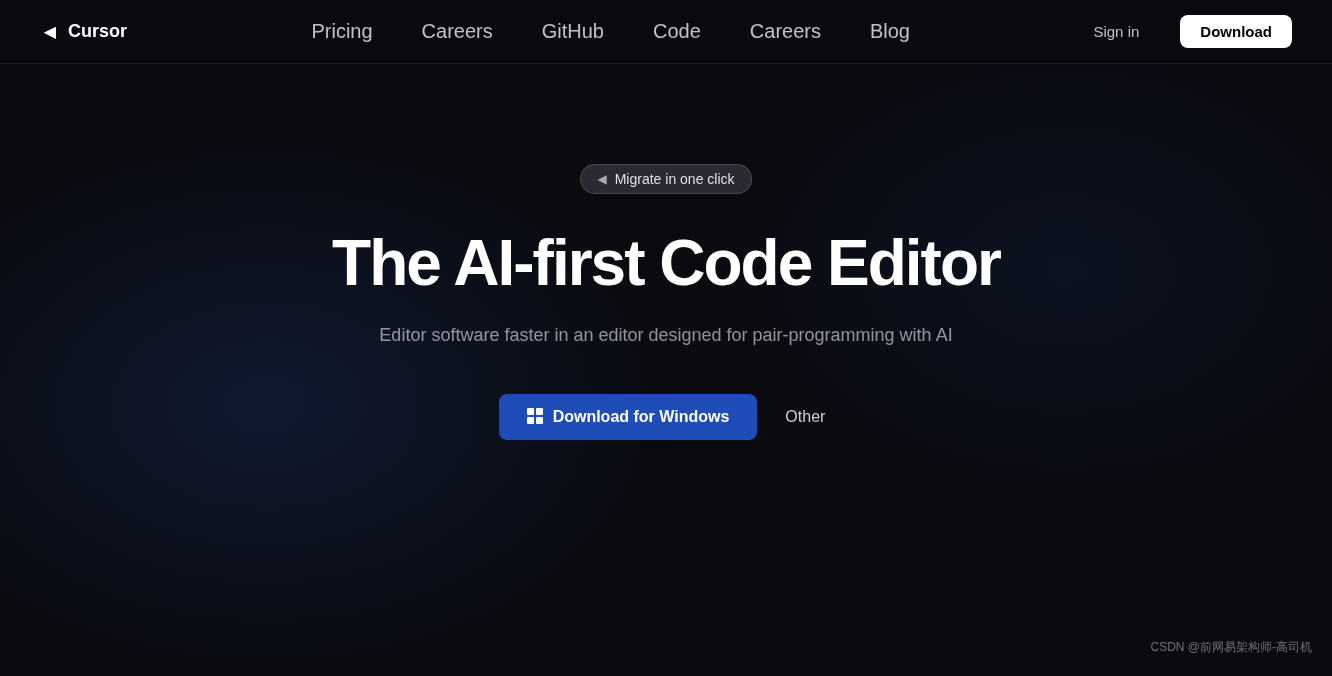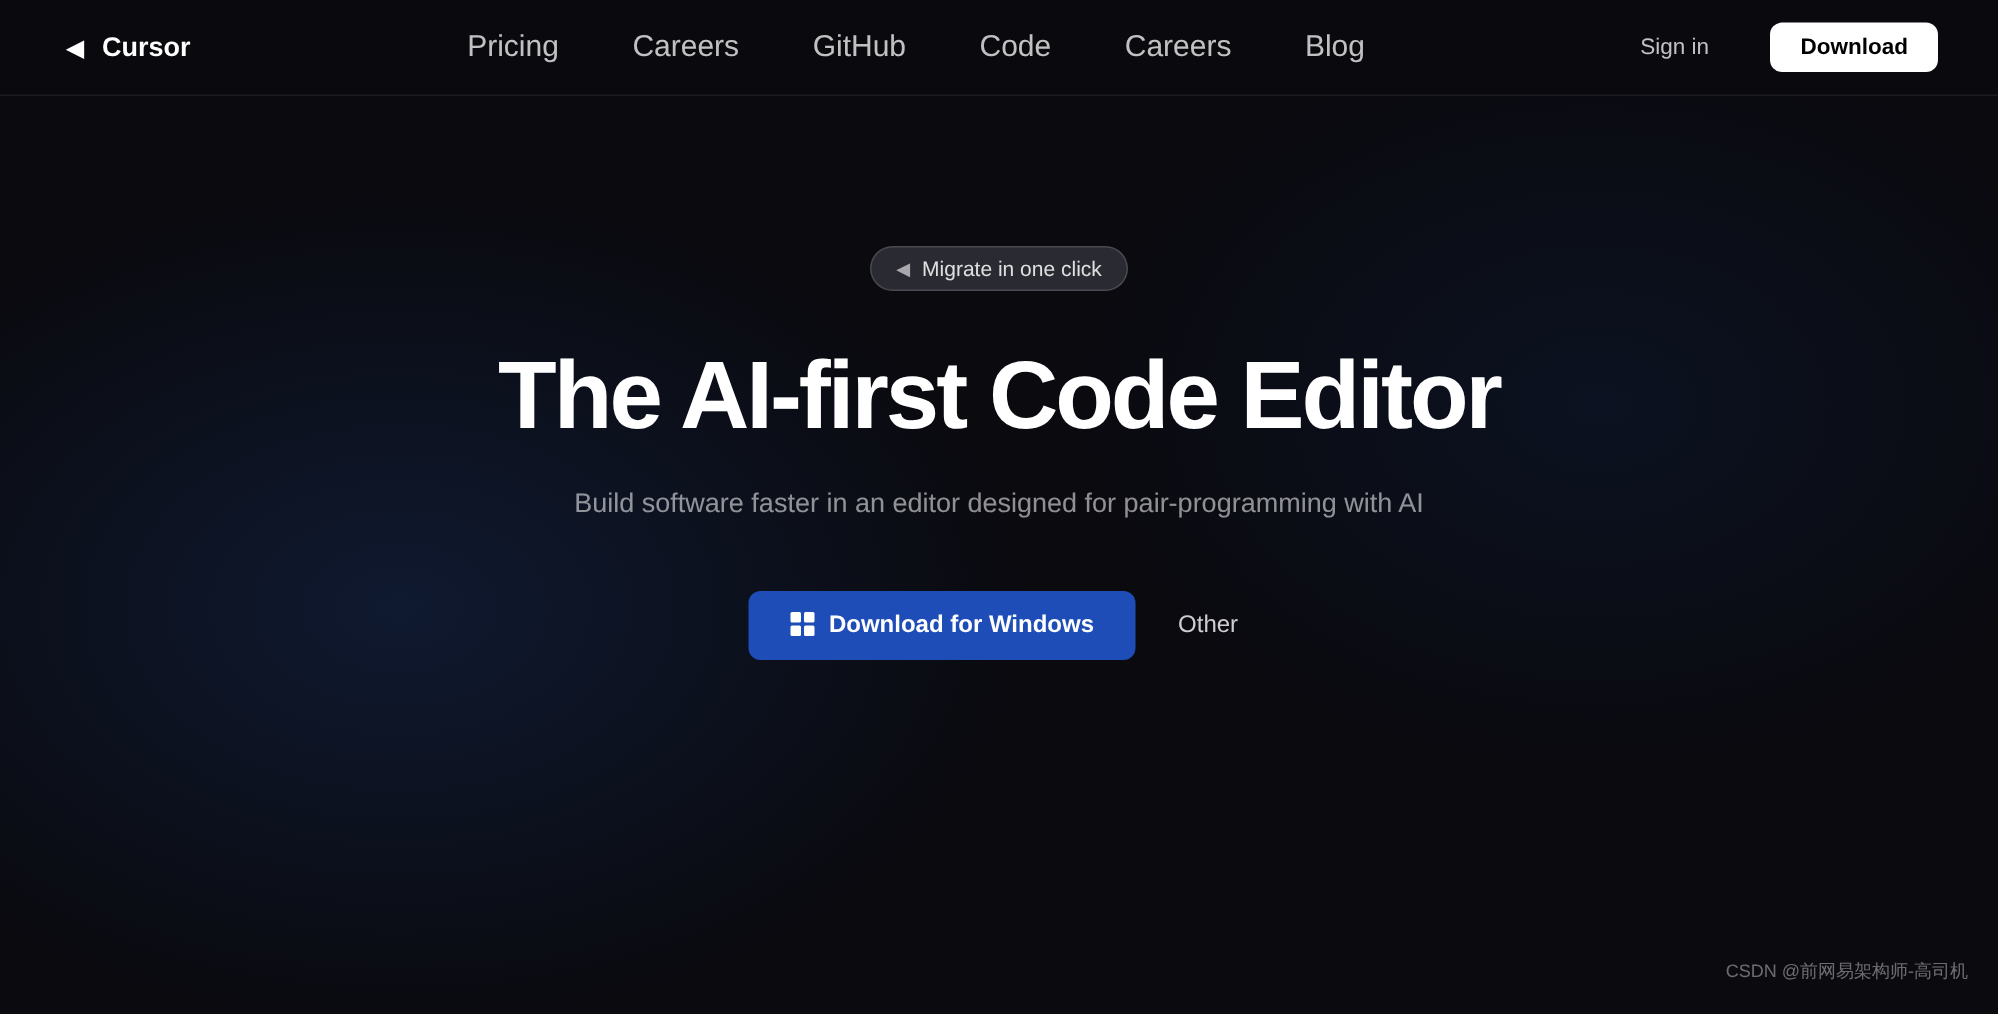--- a/index.html
+++ b/index.html
@@ -238,21 +238,21 @@
 </nav>
 
 <section class="hero">
   <div class="migrate-badge">
     <span class="migrate-badge-icon">◀</span>
     <span>Migrate in one click</span>
   </div>
 
   <h1 class="hero-title">The AI-first Code Editor</h1>
 
-  <p class="hero-subtitle">Build software faster in an editor designed for pair-programming with AI</p>
+  <p class="hero-subtitle">Editor software faster in an editor designed for pair-programming with AI</p>
 
   <div class="hero-actions">
     <button class="download-windows-btn">
       <span class="win-icon">
         <span></span>
           <span></span>
           <span></span>
           <span></span>
       </span>
       <span>Download for Windows</span>

